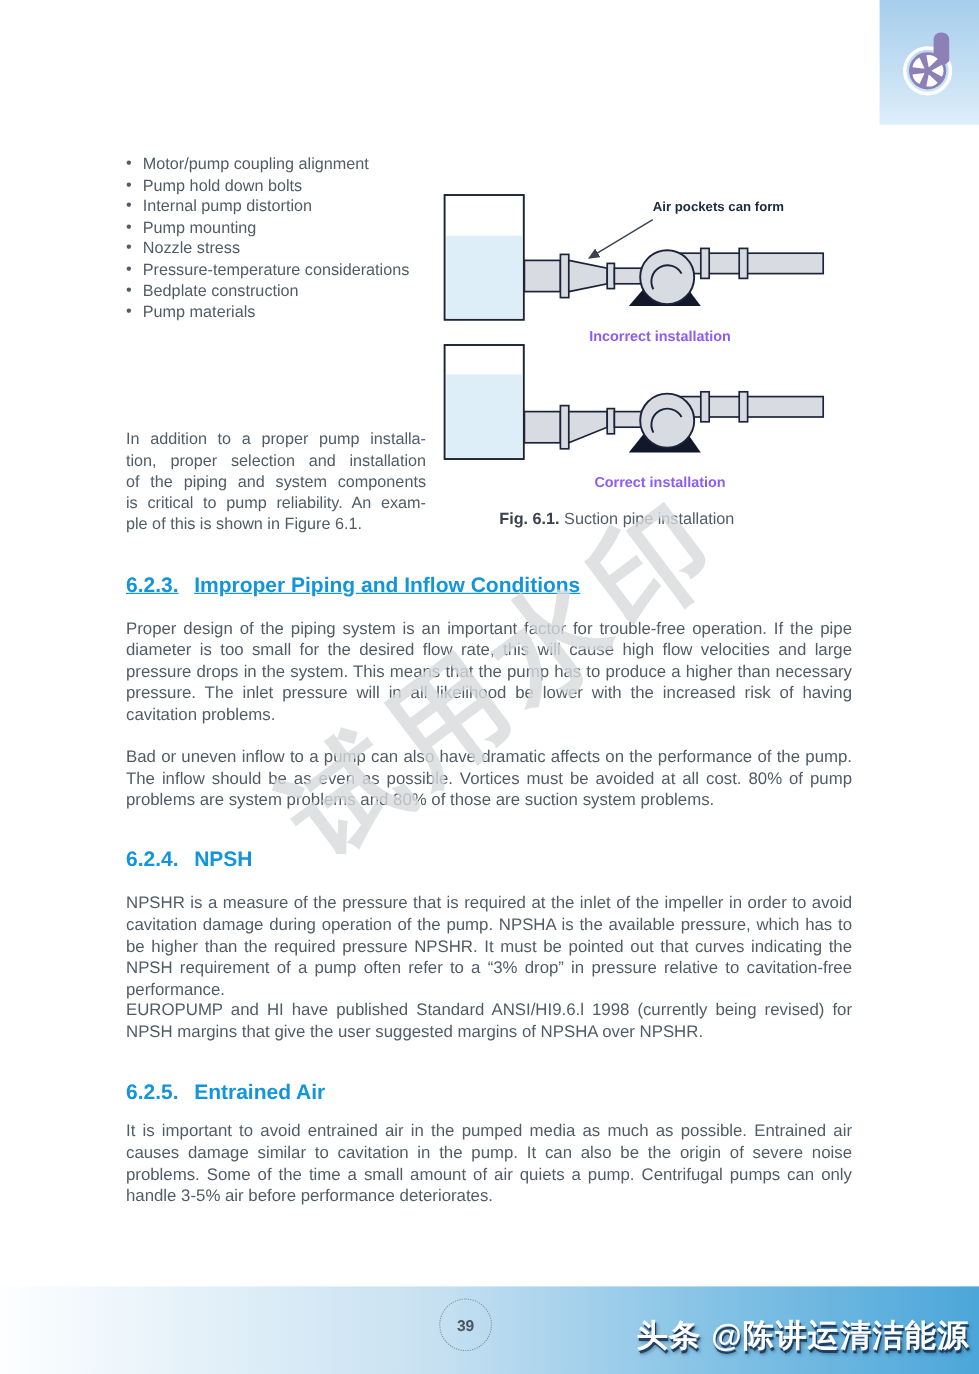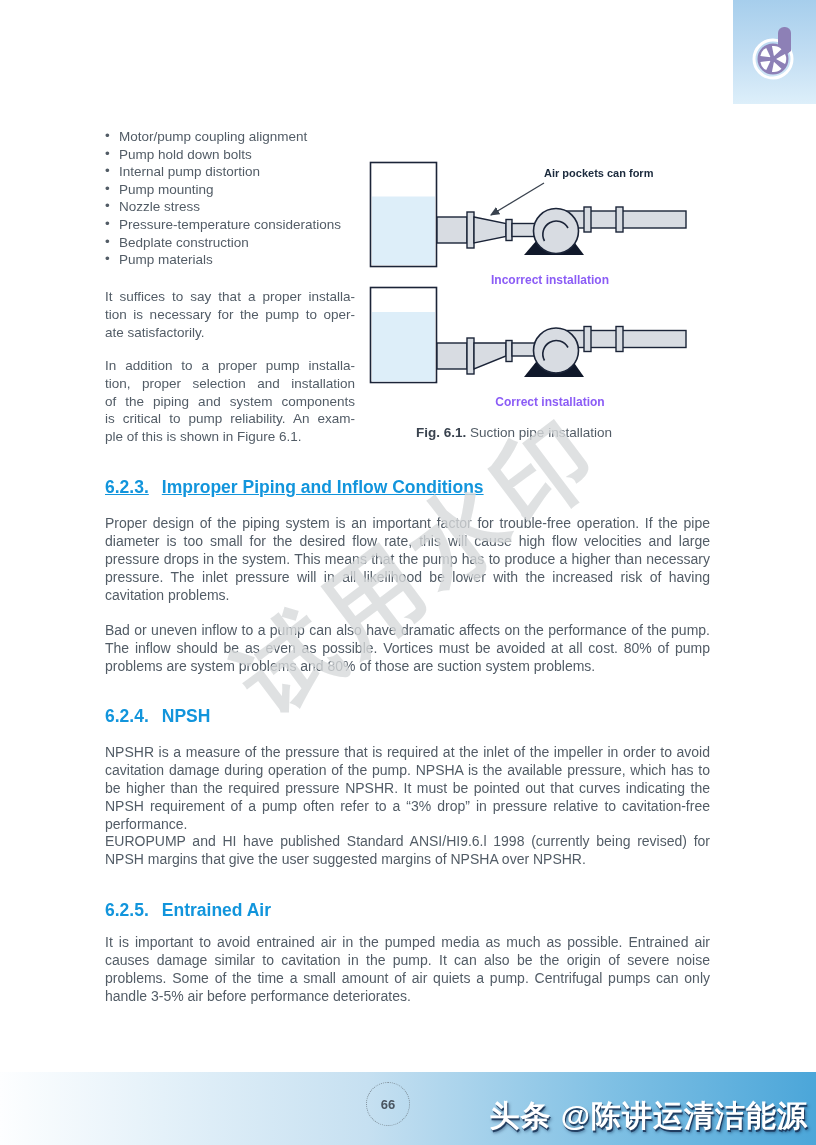--- a/index.html
+++ b/index.html
@@ -45,21 +45,21 @@
              transform:rotate(-37deg);font-size:96px;letter-spacing:10px;
              color:rgba(215,217,219,0.8);font-weight:bold;text-align:center;
              pointer-events:none;z-index:5;line-height:130px;}
 
   
   .footer{position:absolute;left:0;top:1072px;width:816px;height:73px;
           background:linear-gradient(90deg,#fdfeff 0%,#e4f1f9 20%,#c6e0f1 45%,#7fc0e4 75%,#4ba6d9 100%);}
   .page-circle{position:absolute;left:366px;top:1082px;width:42px;height:42px;border-radius:50%;
                border:1.6px dotted #7d8c96;display:flex;align-items:center;justify-content:center;
                font-size:13px;font-weight:bold;color:#4a5560;}
-  .brand{position:absolute;right:8px;top:1096px;font-size:30px;font-weight:bold;color:#ffffff;
+  .brand{position:absolute;right:8px;top:1096px;font-size:26px;font-weight:bold;color:#ffffff;
          text-shadow:1px 2px 0 rgba(22,48,84,0.85), 2px 3px 3px rgba(22,48,84,0.5);
          letter-spacing:1px;}
 </style>
 </head>
 <body>
 
 <div class="page">
 
   <div class="logo-box">
     <svg width="50" height="62" viewBox="0 0 50 62">
@@ -81,25 +81,20 @@
       <div class="bullet">Motor/pump coupling alignment</div>
       <div class="bullet">Pump hold down bolts</div>
       <div class="bullet">Internal pump distortion</div>
       <div class="bullet">Pump mounting</div>
       <div class="bullet">Nozzle stress</div>
       <div class="bullet">Pressure-temperature considerations</div>
       <div class="bullet">Bedplate construction</div>
       <div class="bullet">Pump materials</div>
     </div>
 
-  <div class="col-para cp1">
-      <div class="line">It suffices to say that a proper installa-</div>
-      <div class="line">tion is necessary for the pump to oper-</div>
-      <div class="line">ate satisfactorily.</div>
-    </div>
   <div class="col-para cp2">
       <div class="line">In addition to a proper pump installa-</div>
       <div class="line">tion, proper selection and installation</div>
       <div class="line">of the piping and system components</div>
       <div class="line">is critical to pump reliability. An exam-</div>
       <div class="line">ple of this is shown in Figure 6.1.</div>
     </div>
 
   <div class="figure">
     <svg class="diag1" width="322" height="112" viewBox="0 0 322 112">
@@ -161,16 +156,16 @@
   <div class="body-para p624b">EUROPUMP and HI have published Standard ANSI/HI9.6.l 1998 (currently being revised) for NPSH margins that give the user suggested margins of NPSHA over NPSHR.</div>
 
   <div class="sec-heading h625">
     <span class="sec-num">6.2.5.</span><span>Entrained Air</span>
   </div>
   <div class="body-para p625a">It is important to avoid entrained air in the pumped media as much as possible. Entrained air causes damage similar to cavitation in the pump. It can also be the origin of severe noise problems. Some of the time a small amount of air quiets a pump. Centrifugal pumps can only handle 3-5% air before performance deteriorates.</div>
 
   <div class="watermark">试用水印</div>
 
   <div class="footer"></div>
-  <div class="page-circle">66</div>
+  <div class="page-circle">39</div>
   <div class="brand">头条 @陈讲运清洁能源</div>
 
 </div>
 
 </body></html>

